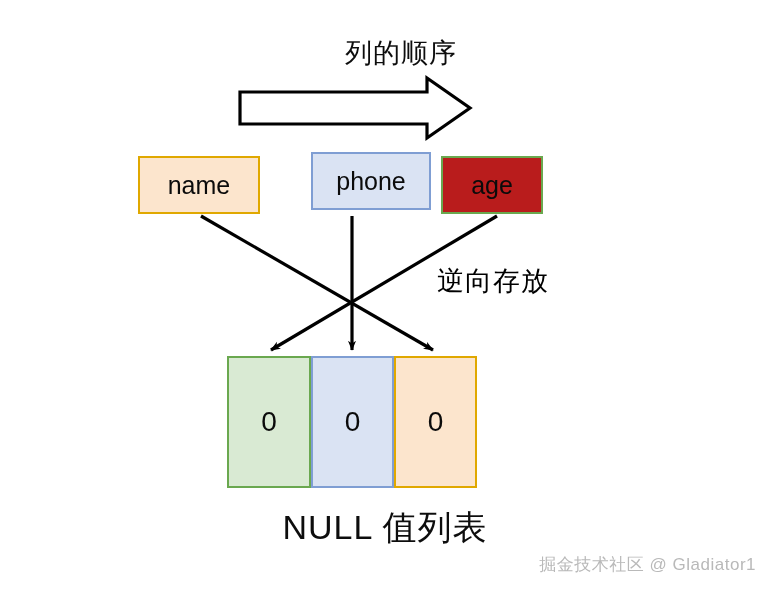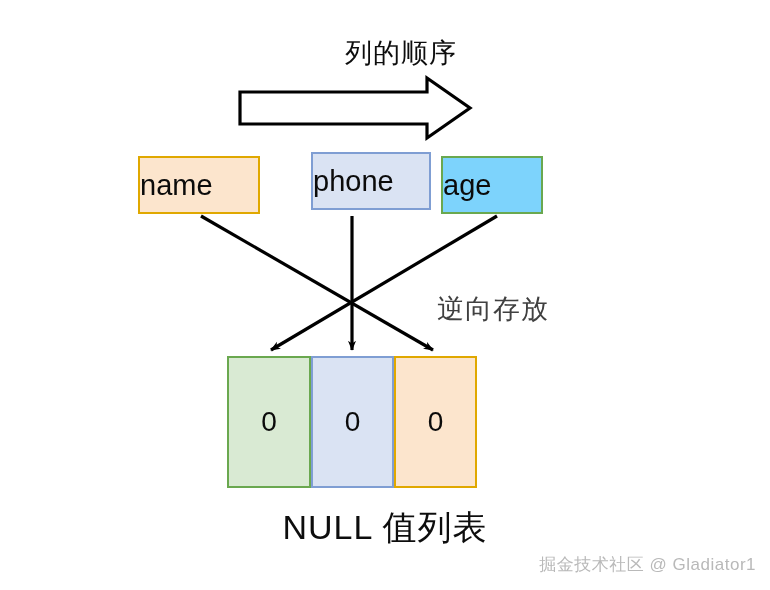--- a/index.html
+++ b/index.html
@@ -35,22 +35,22 @@
     letter-spacing: 1px;
     color: #0d0d0d;
     padding-left: 16px;
   }
 
   
   .col-box {
     box-sizing: border-box;
     display: flex;
     align-items: center;
-    justify-content: flex-start;
-    font-size: 29px;
+    justify-content: center;
+    font-size: 25px;
     line-height: 1;
     color: #0b0b0b;
     border-width: 2px;
     border-style: solid;
   }
 
   
   .null-cell {
     box-sizing: border-box;
     display: flex;
@@ -63,23 +63,22 @@
     border-style: solid;
   }
 
   
   .label-reverse {
     left: 437px;
     top: 264px;
     font-size: 27px;
     line-height: 34px;
     letter-spacing: 1px;
-    color: #404040;
+    color: #000000;
     white-space: nowrap;
-    margin-top: 28px;
   }
   .caption-bottom {
     left: 0;
     top: 510px;
     width: 770px;
     text-align: center;
     font-size: 34px;
     line-height: 34px;
     letter-spacing: 1px;
     color: #0d0d0d;
@@ -126,21 +125,21 @@
 <div class="abs caption-top">列的顺序</div>
 
 <div class="abs col-box" id="col-0" style="left: 138px; top: 156px; width: 122px; height: 58px; background: rgb(252, 229, 205); border-color: rgb(224, 168, 0);">
   <span>name</span>
 </div>
 
 <div class="abs col-box" id="col-1" style="left: 287px; top: 152px; width: 120px; height: 58px; background: rgb(218, 227, 243); border-color: rgb(127, 158, 211); margin-left: 24px;">
   <span>phone</span>
 </div>
 
-<div class="abs col-box" id="col-2" style="left: 441px; top: 156px; width: 102px; height: 58px; background: #7dd3fc; border-color: rgb(106, 168, 79);">
+<div class="abs col-box" id="col-2" style="left: 441px; top: 156px; width: 102px; height: 58px; background: #b91c1c; border-color: rgb(106, 168, 79);">
   <span>age</span>
 </div>
 
 <div class="abs label-reverse">逆向存放</div>
 
 <div class="abs null-cell" id="null-0" style="left: 227px; top: 356px; width: 84px; height: 132px; background: rgb(217, 234, 211); border-color: rgb(106, 168, 79);">
   <span>0</span>
 </div>
 
 <div class="abs null-cell" id="null-1" style="left: 311px; top: 356px; width: 83px; height: 132px; background: rgb(218, 227, 243); border-color: rgb(127, 158, 211);">

